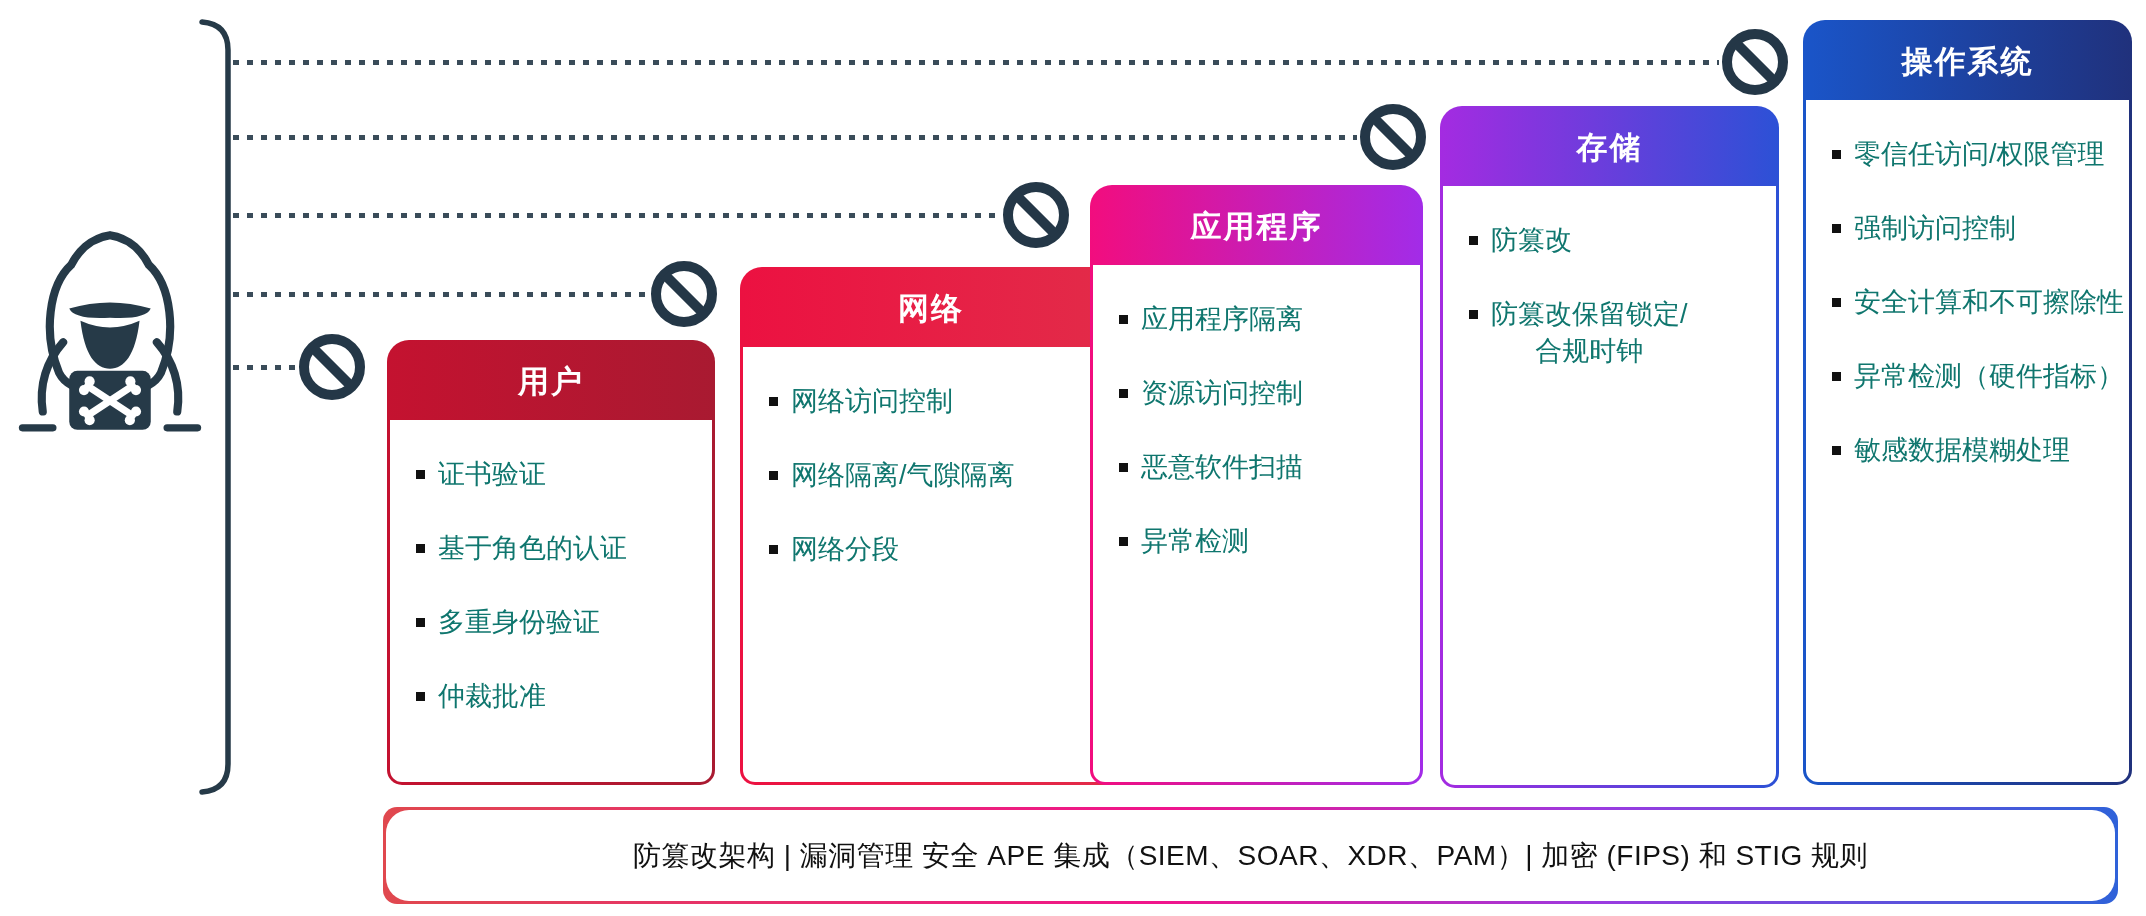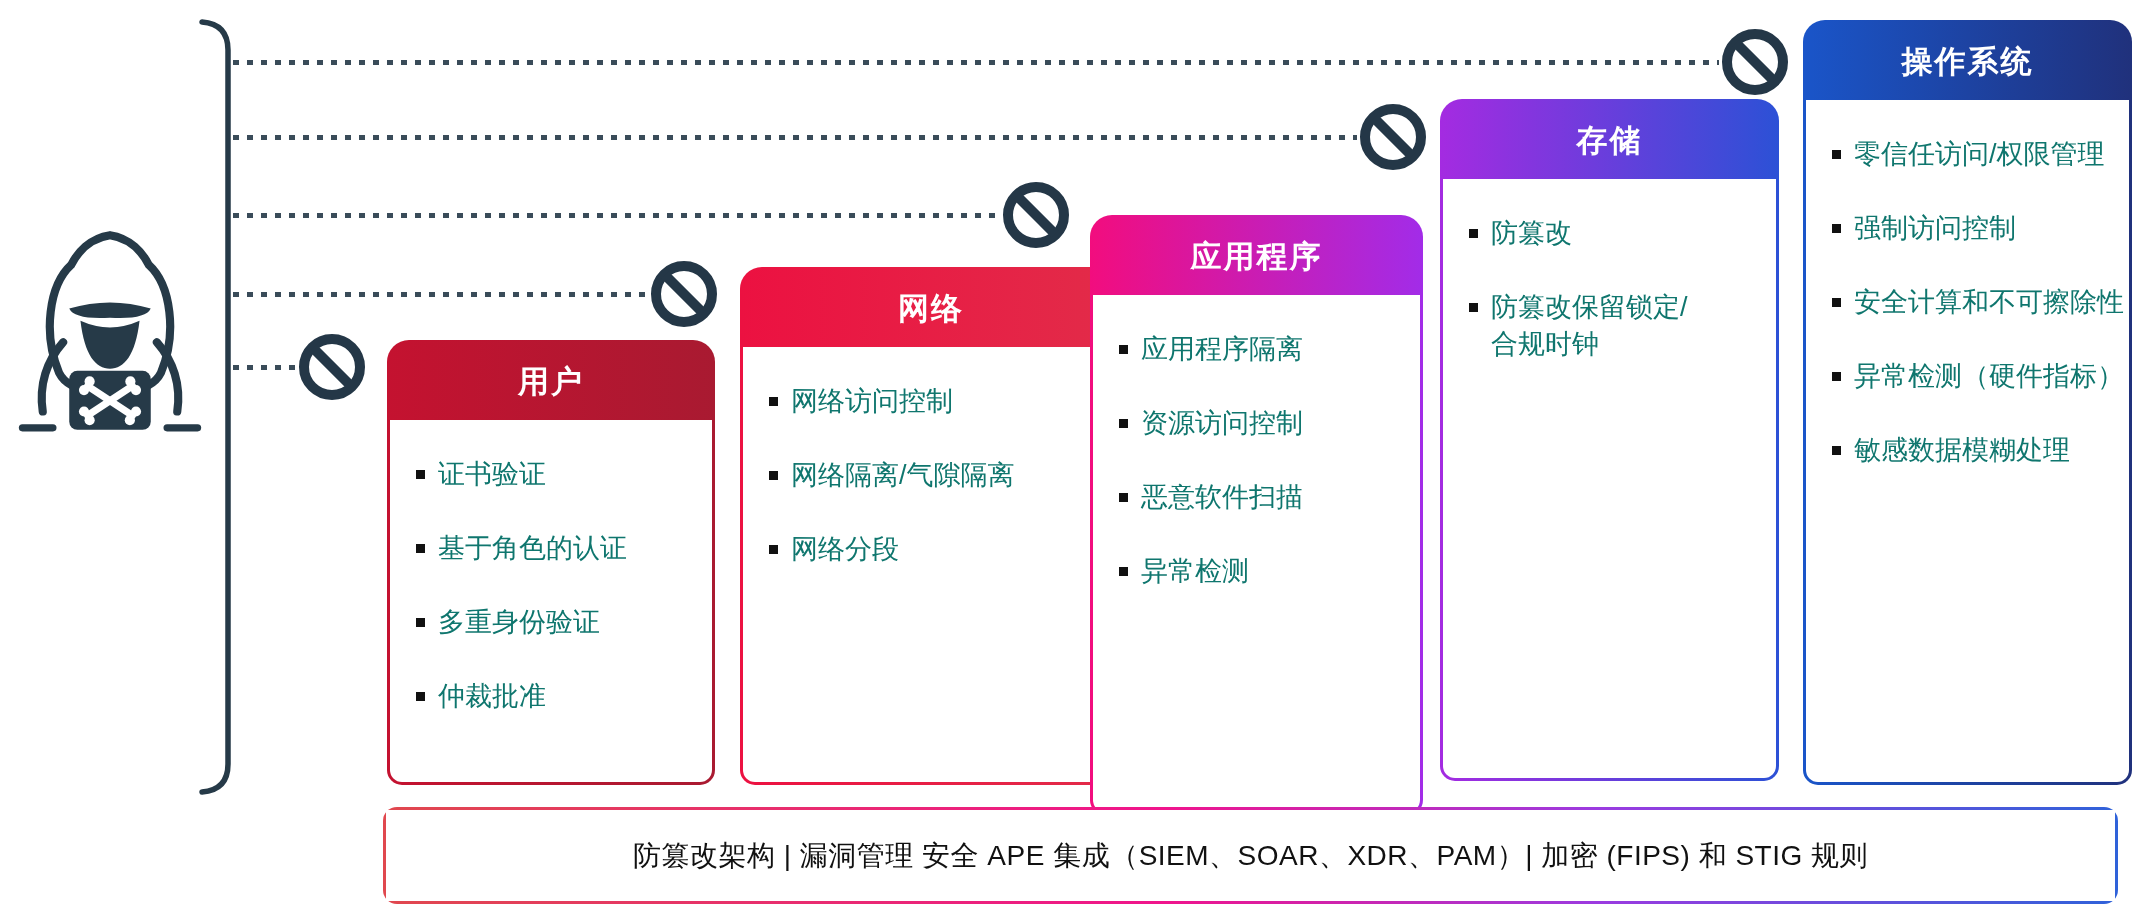--- a/index.html
+++ b/index.html
@@ -33,28 +33,28 @@
     padding:36px 8px 0 26px; box-sizing:border-box;
     display:flex; flex-direction:column; gap:37px;
   }
   .card-item { display:flex; align-items:flex-start; }
   .bullet-square {
     flex:0 0 9px; width:9px; height:9px; background:#111111; margin-top:14px; margin-right:13px;
   }
   .item-text {
     font-size:27px; line-height:37px; color:#0f766e; white-space:nowrap;
   }
-  .item-text.wrap { white-space:pre-line; }
+  .item-text.wrap { white-space:pre-line;text-align:center; }
   
   .banner {
     position:absolute; left:383px; top:807px; width:1735px; height:97px;
     border-radius:14px; padding:3px; box-sizing:border-box;
   }
   .banner-inner {
-    width:100%; height:100%; background:#ffffff; border-radius:0;
+    width:100%; height:100%; background:#ffffff; border-radius:23px;
     display:flex; align-items:center; justify-content:center;
     font-size:28px; color:#111111; letter-spacing:0.5px;
   }
 </style>
 </head>
 <body>
 
 <div class="stage">
 
   <svg class="hacker-svg" width="184" height="216" viewBox="0 0 180 212" fill="none">
@@ -138,21 +138,21 @@
             <span class="bullet-square"></span>
             <span class="item-text">网络分段</span>
           </div>
         </div>
       </div>
       <div class="dot-line" style="left: 233px; top: 213px; width: 767px; background: repeating-linear-gradient(90deg, rgb(58, 76, 89) 0px, rgb(58, 76, 89) 6px, transparent 6px, transparent 14px);"></div>
       <svg class="ban-icon" viewBox="0 0 72 72" style="left: 1000px; top: 179px;">
         <circle cx="36" cy="36" r="28" fill="none" stroke="#243747" stroke-width="10"></circle>
         <line x1="17" y1="17" x2="55" y2="55" stroke="#243747" stroke-width="10"></line>
       </svg>
-      <div class="card" style="left: 1090px; top: 185px; width: 333px; height: 600px; background: linear-gradient(90deg, rgb(242, 13, 126), rgb(162, 44, 232)); margin-top: 30px;">
+      <div class="card" style="left: 1090px; top: 185px; width: 333px; height: 600px; background: linear-gradient(90deg, rgb(242, 13, 126), rgb(162, 44, 232));">
         <div class="card-header">应用程序</div>
         <div class="card-body">
           <div class="card-item">
             <span class="bullet-square"></span>
             <span class="item-text">应用程序隔离</span>
           </div>
           <div class="card-item">
             <span class="bullet-square"></span>
             <span class="item-text">资源访问控制</span>
           </div>
@@ -164,21 +164,21 @@
             <span class="bullet-square"></span>
             <span class="item-text">异常检测</span>
           </div>
         </div>
       </div>
       <div class="dot-line" style="left: 233px; top: 135px; width: 1124px; background: repeating-linear-gradient(90deg, rgb(58, 76, 89) 0px, rgb(58, 76, 89) 6px, transparent 6px, transparent 14px);"></div>
       <svg class="ban-icon" viewBox="0 0 72 72" style="left: 1357px; top: 101px;">
         <circle cx="36" cy="36" r="28" fill="none" stroke="#243747" stroke-width="10"></circle>
         <line x1="17" y1="17" x2="55" y2="55" stroke="#243747" stroke-width="10"></line>
       </svg>
-      <div class="card" style="left: 1440px; top: 99px; width: 339px; height: 682px; background: linear-gradient(90deg, rgb(164, 43, 225), rgb(44, 81, 214));">
+      <div class="card" style="left: 1440px; top: 106px; width: 339px; height: 682px; background: linear-gradient(90deg, rgb(164, 43, 225), rgb(44, 81, 214));">
         <div class="card-header">存储</div>
         <div class="card-body">
           <div class="card-item">
             <span class="bullet-square"></span>
             <span class="item-text">防篡改</span>
           </div>
           <div class="card-item">
             <span class="bullet-square"></span>
             <span class="item-text wrap">防篡改保留锁定/
 合规时钟</span>

